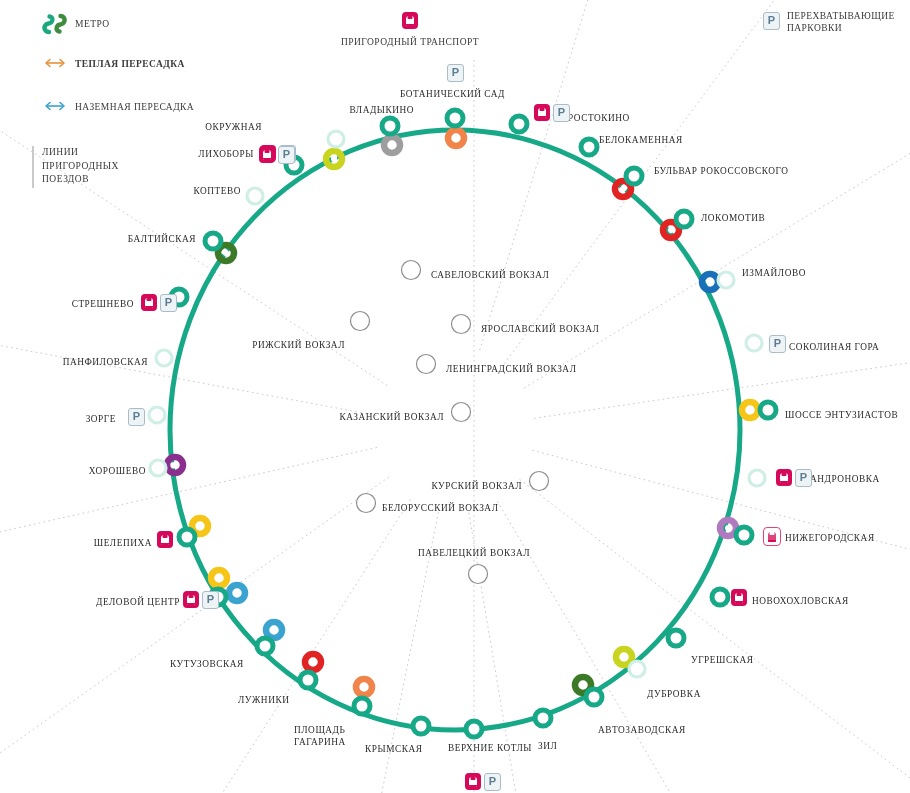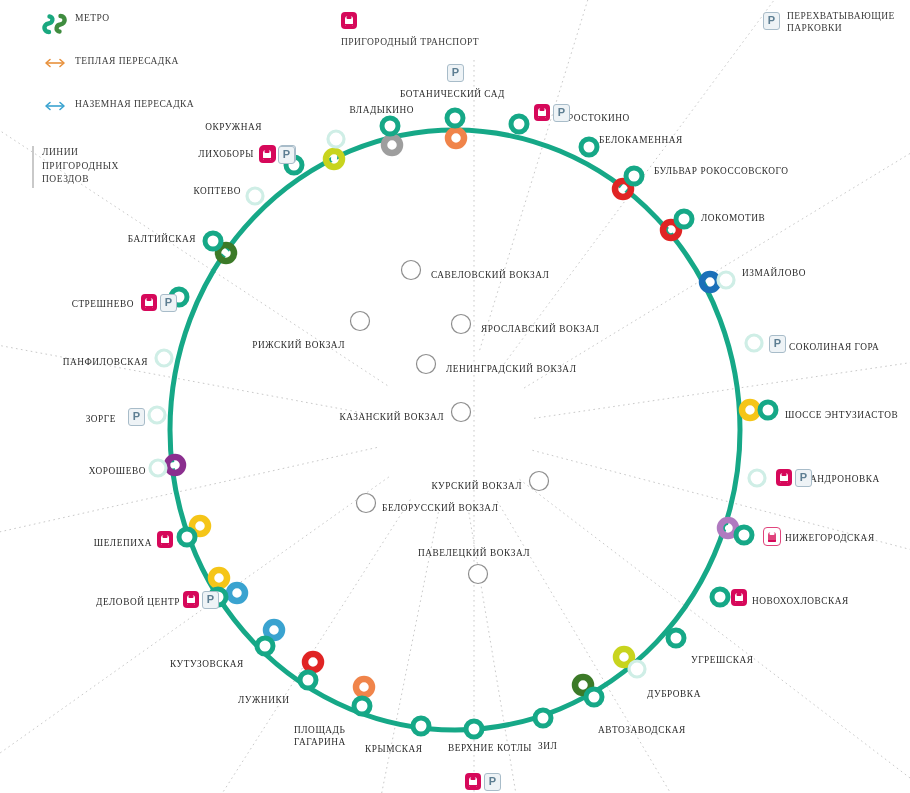--- a/index.html
+++ b/index.html
@@ -9,21 +9,21 @@
     background:#ffffff;
     font-family:"Liberation Serif","DejaVu Serif",serif;
     color:#2b2b2b;
     overflow:hidden;
     position:relative;
   }
   #map-root{position:relative;width:910px;height:793px;}
 
   
   .legend{position:absolute;left:0;top:0;width:910px;height:100px;}
-  .legend-item{position:absolute;display:flex;align-items:flex-start;gap:7px;}
+  .legend-item{position:absolute;display:flex;align-items:center;gap:7px;}
   .legend-label{
     font-family:"Liberation Serif","DejaVu Serif",serif;
     font-size:9.5px;letter-spacing:.45px;color:#3a3a3a;
     text-transform:uppercase;line-height:12px;white-space:pre-line;
   }
   .ico{flex:0 0 auto;display:inline-block;position:relative;}
 
   
   .ico-metro{width:26px;height:24px;}
 
@@ -109,21 +109,21 @@
       <span class="legend-label">ПРИГОРОДНЫЙ ТРАНСПОРТ</span>
     </div>
 
 
     <div class="legend-item" style="left:763px;top:12px;align-items:flex-start;">
       <span class="ico badge-park">P</span>
       <span class="legend-label" style="margin-top:-2px;">ПЕРЕХВАТЫВАЮЩИЕ
 ПАРКОВКИ</span>
     </div>
 
-    <div class="legend-item" style="left:42px;top:55px;">
+    <div class="legend-item" style="left:42px;top:55px;font-weight:bold;">
       <span class="ico">
         <svg class="arrow-svg" viewBox="0 0 26 12">
           <line x1="5" y1="6" x2="21" y2="6" stroke="#e8913c" stroke-width="1.6"></line>
           <polyline points="8,2.5 4,6 8,9.5" fill="none" stroke="#e8913c" stroke-width="1.6" stroke-linecap="round" stroke-linejoin="round"></polyline>
           <polyline points="18,2.5 22,6 18,9.5" fill="none" stroke="#e8913c" stroke-width="1.6" stroke-linecap="round" stroke-linejoin="round"></polyline>
         </svg>
       </span>
       <span class="legend-label">ТЕПЛАЯ ПЕРЕСАДКА</span>
     </div>
 

